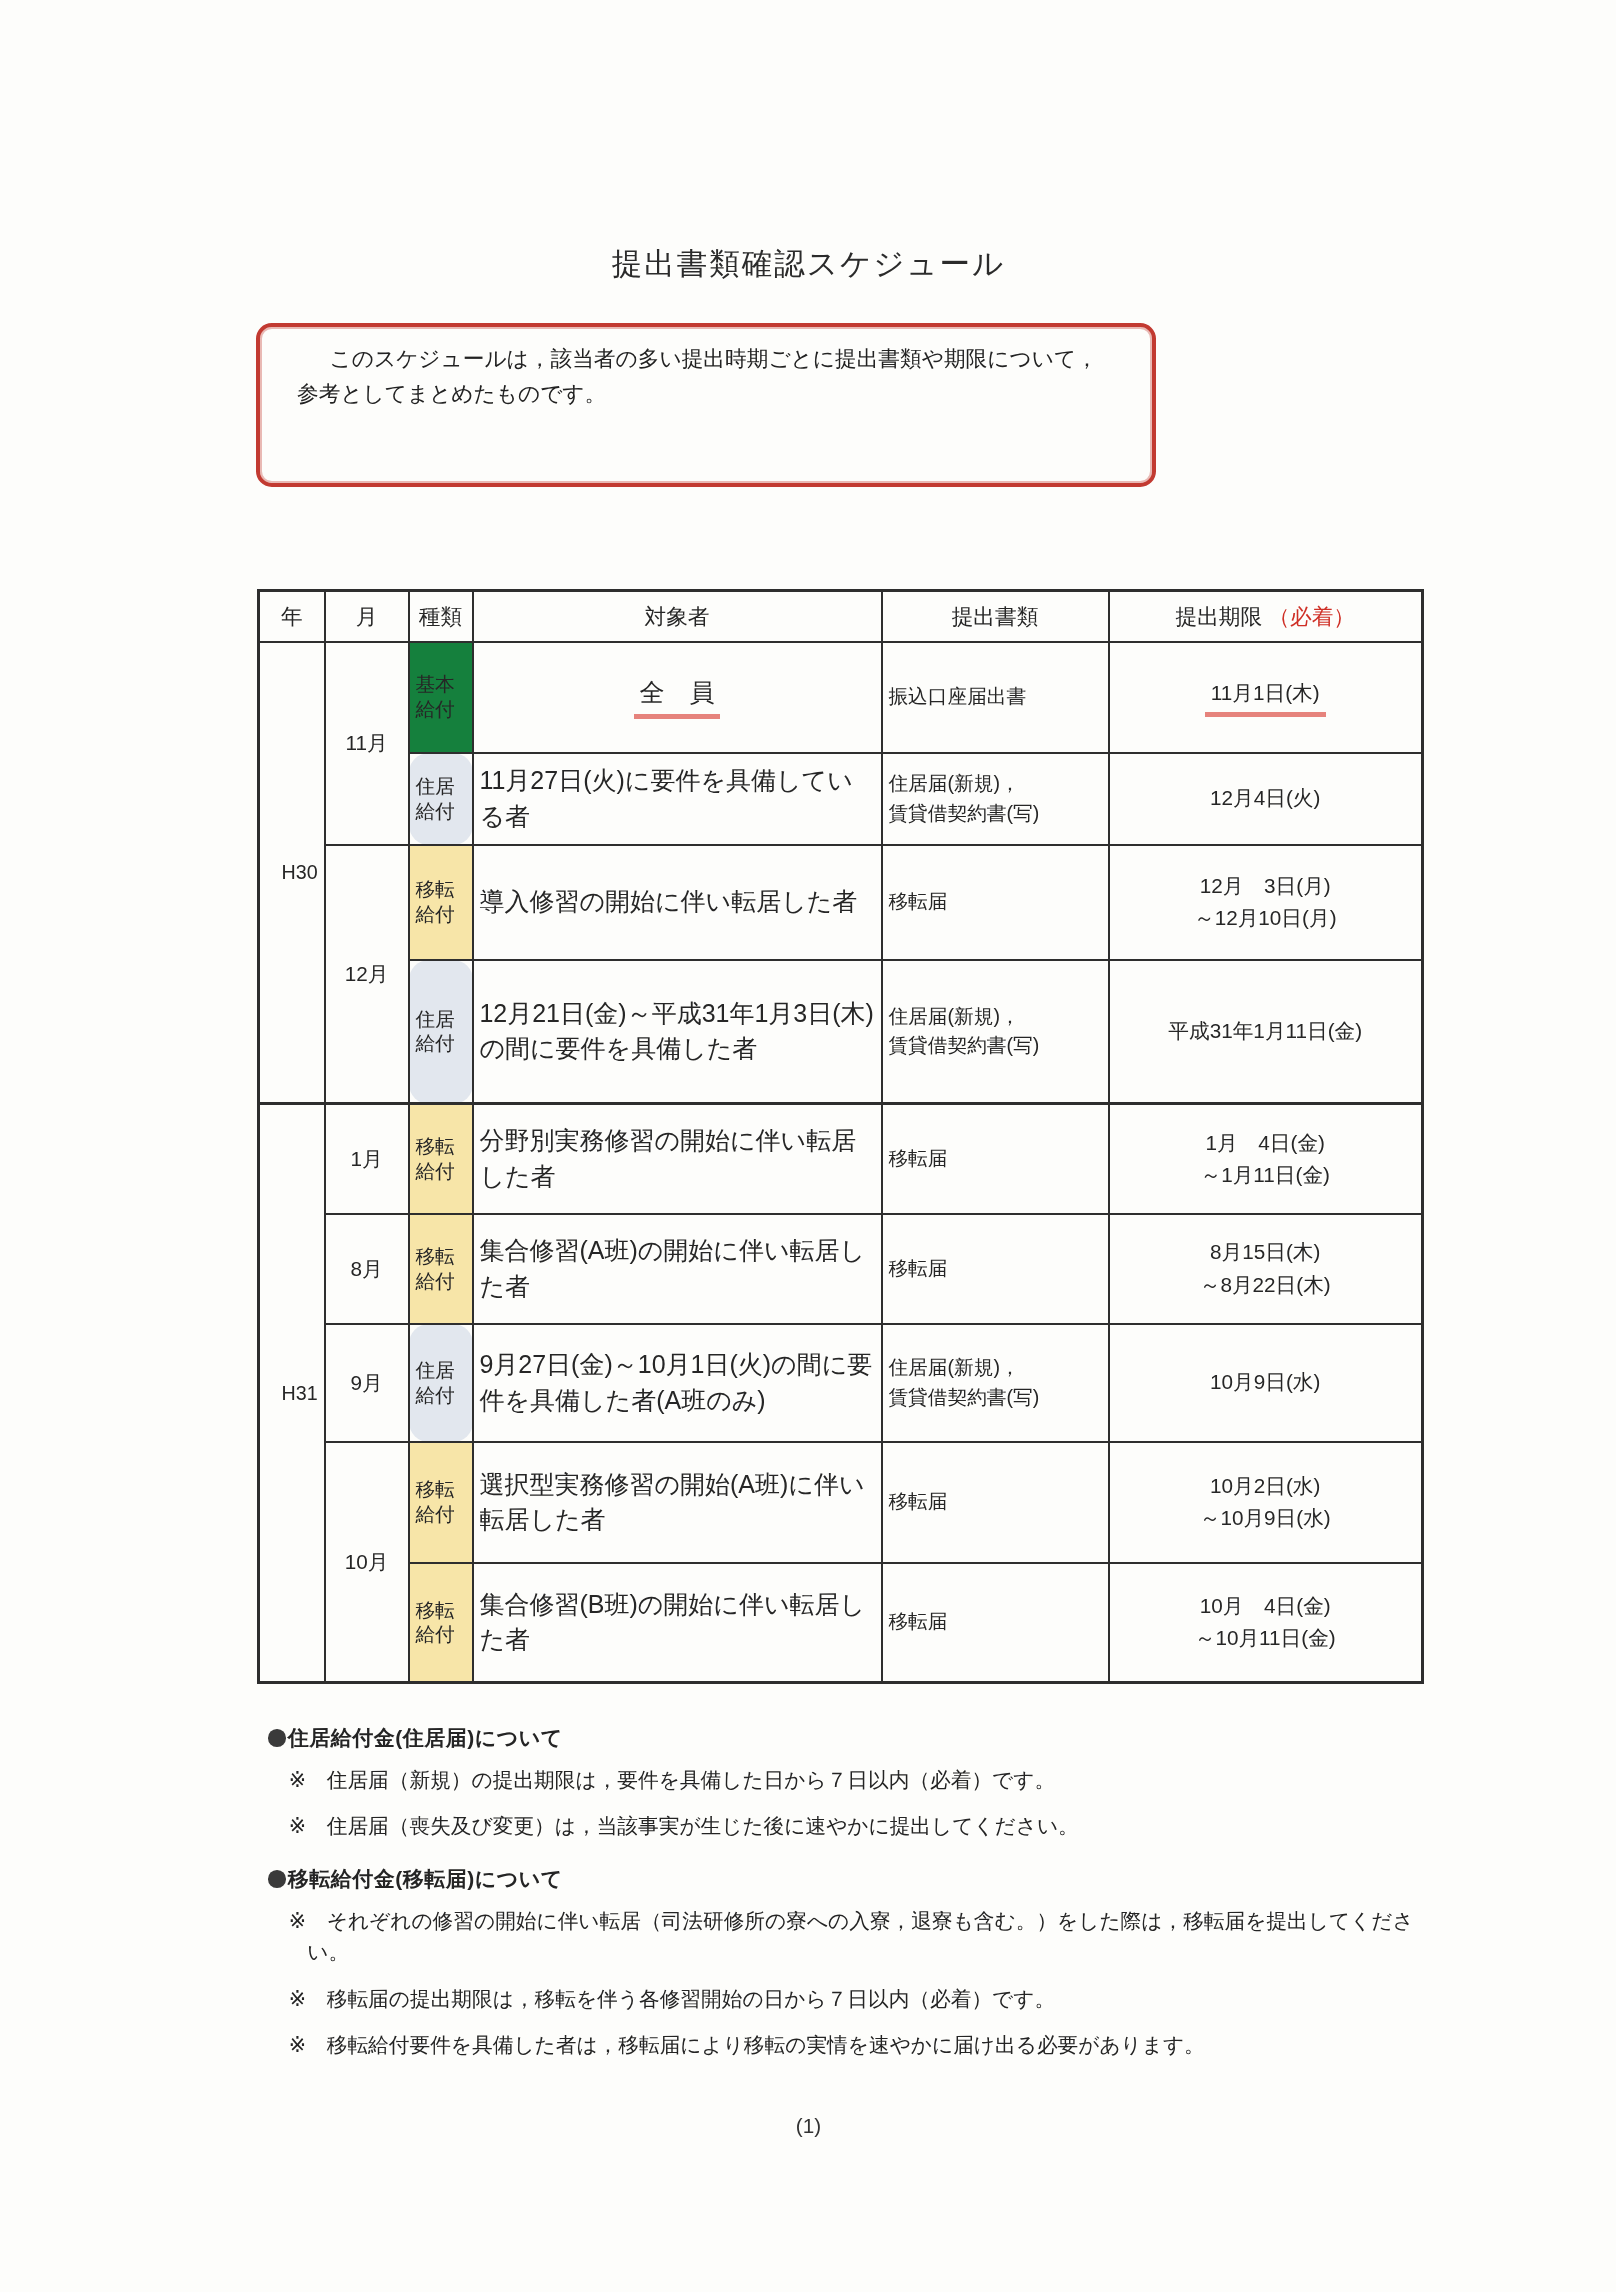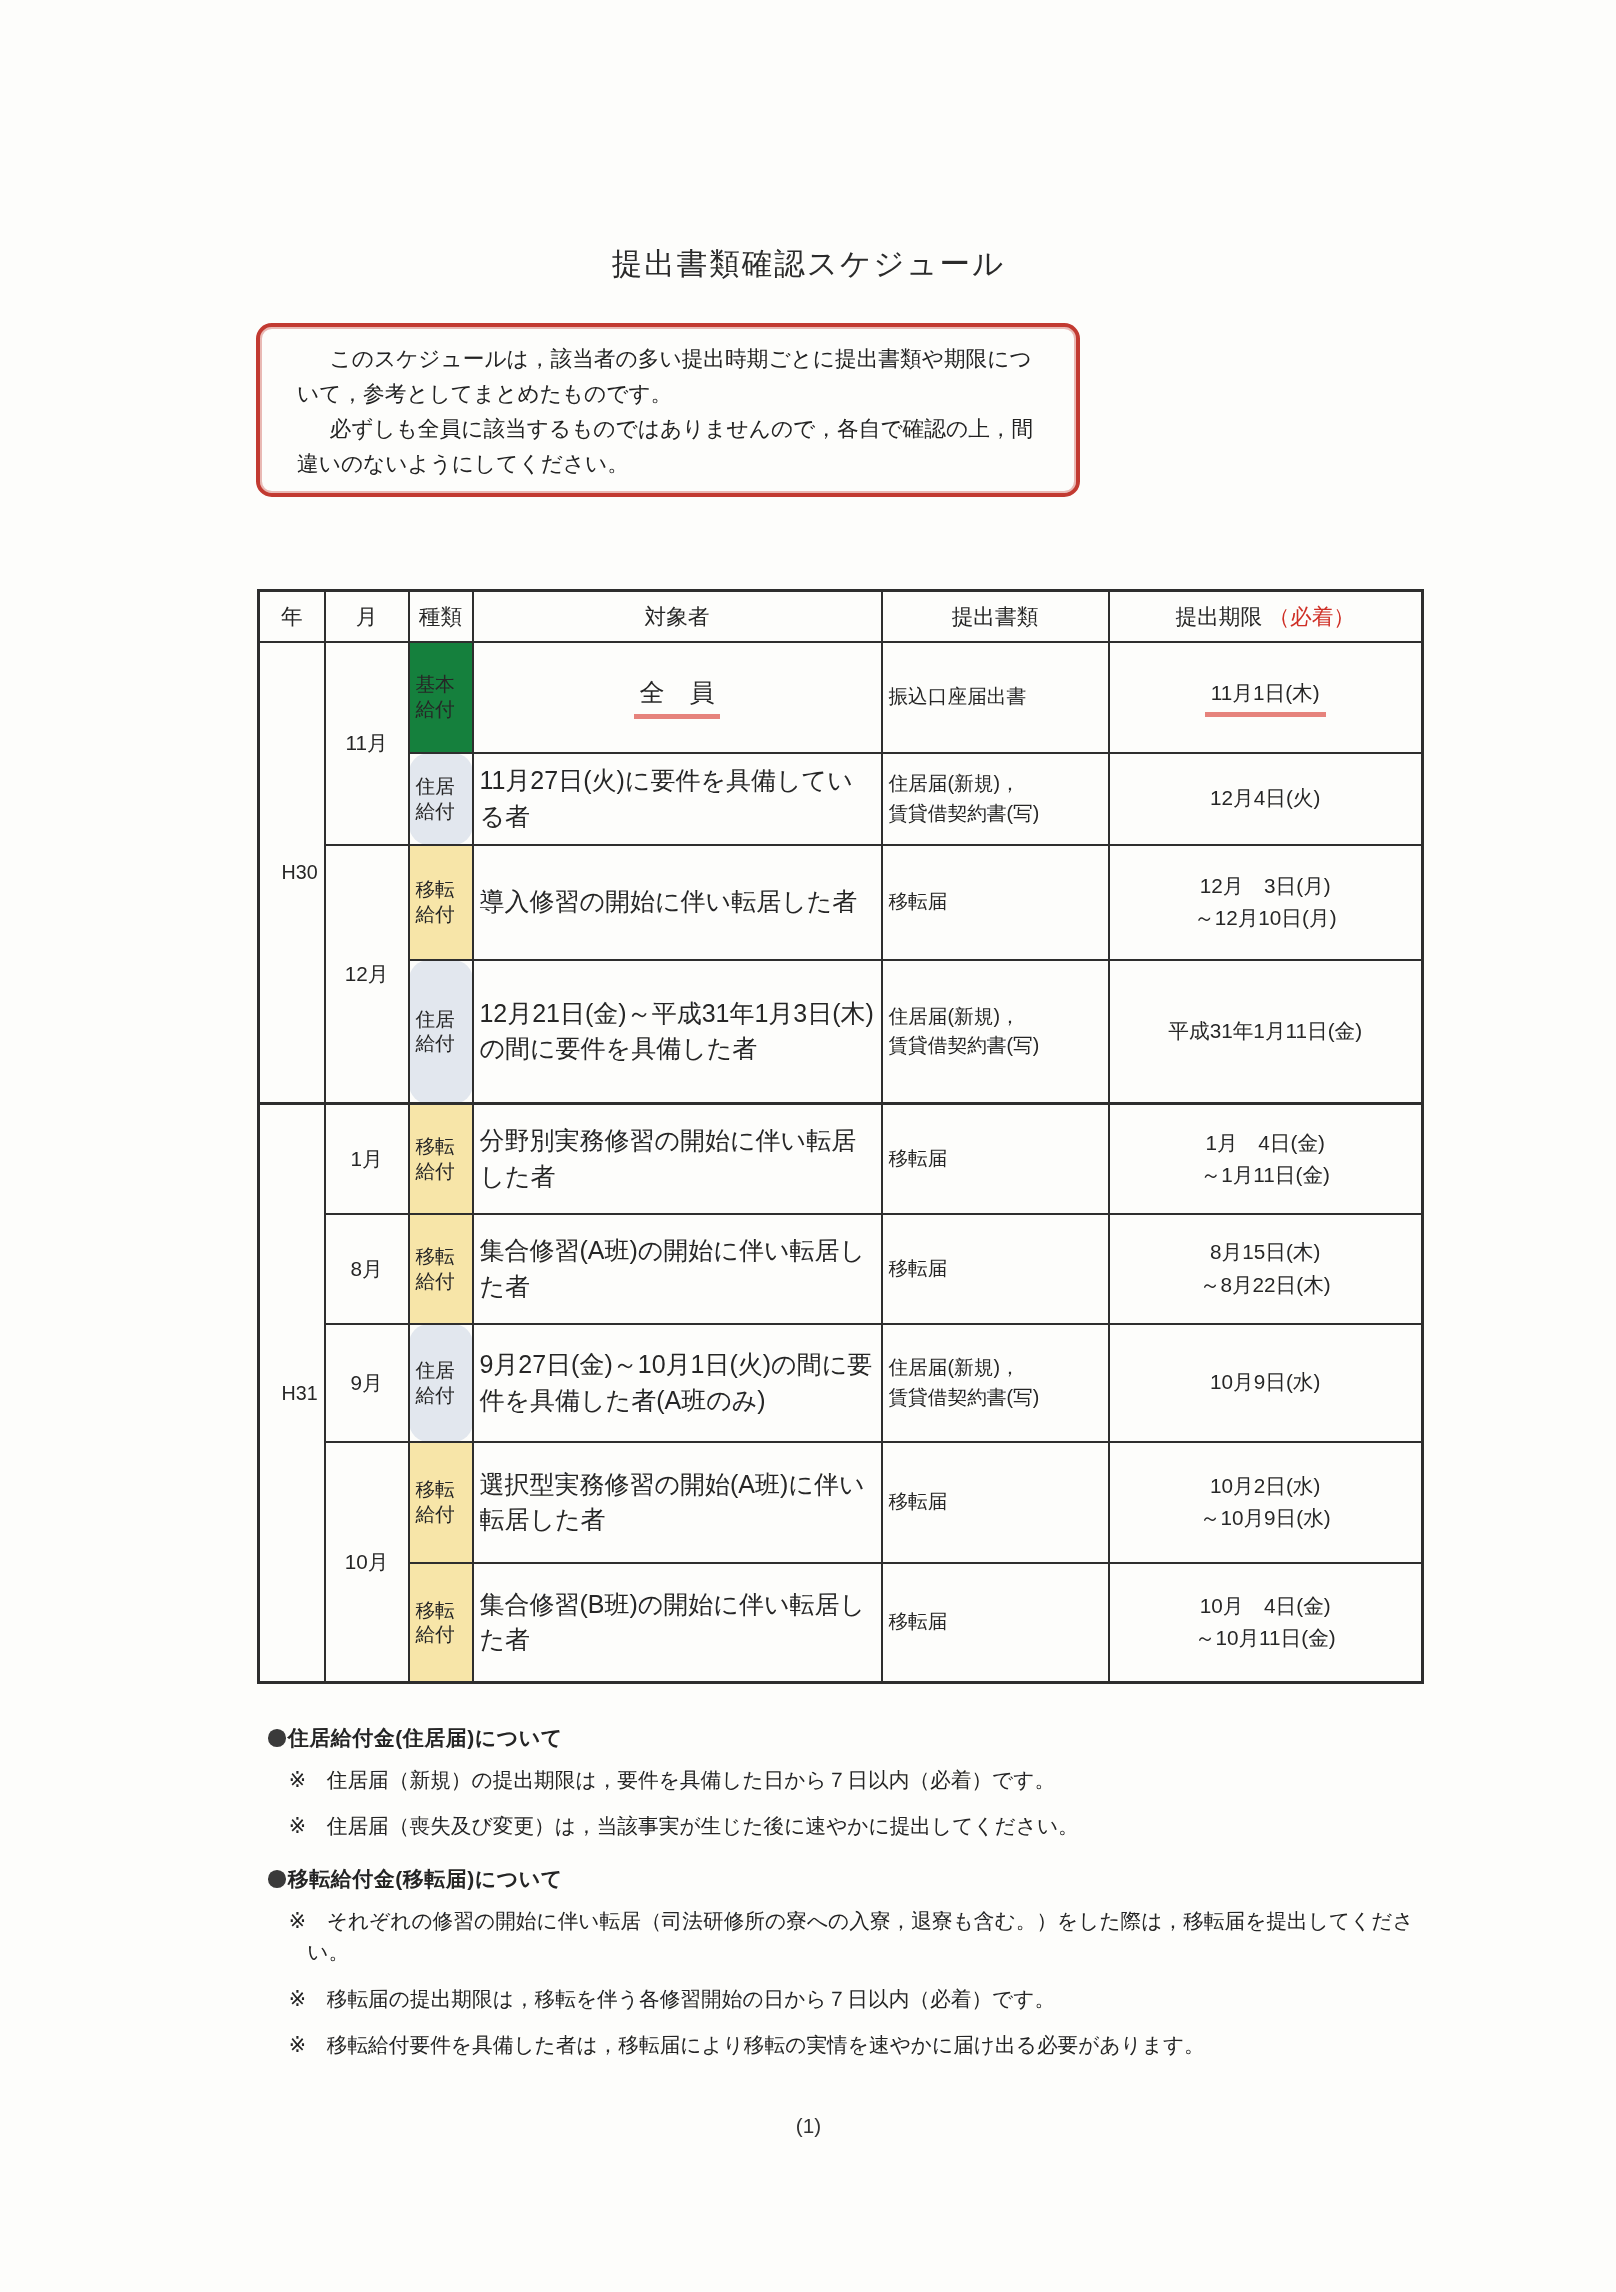--- a/index.html
+++ b/index.html
@@ -24,21 +24,21 @@
     text-align:center;
     font-size:30.5px;
     font-weight:normal;
     letter-spacing:2px;
     color:#2b2b2b;
   }
   
   .notice-box {
     position:absolute;
     left:256px; top:323px;
-    width:824px;
+    width:900px;
     min-height:164px;
     border:4.9px solid #c23a31;
     border-radius:15.8px;
     box-shadow: inset 0 0 0 2px rgba(194,58,49,0.35);
     background:#fdfdfb;
     padding:13.8px 35px 11.8px 37px;
   }
   .notice-box p {
     margin:0;
     font-size:21.7px;
@@ -155,21 +155,20 @@
 </style>
 </head>
 <body>
 
 <div class="page">
 
   <h1 class="doc-title">提出書類確認スケジュール</h1>
 
   <div class="notice-box">
     <p>このスケジュールは，該当者の多い提出時期ごとに提出書類や期限について，参考としてまとめたものです。</p>
-    <p>必ずしも全員に該当するものではありませんので，各自で確認の上，間違いのないようにしてください。</p>
   </div>
 
   <table class="schedule-table">
     <colgroup>
       <col style="width:66px">
       <col style="width:84px">
       <col style="width:64px">
       <col style="width:409px">
       <col style="width:227px">
       <col style="width:314px">

